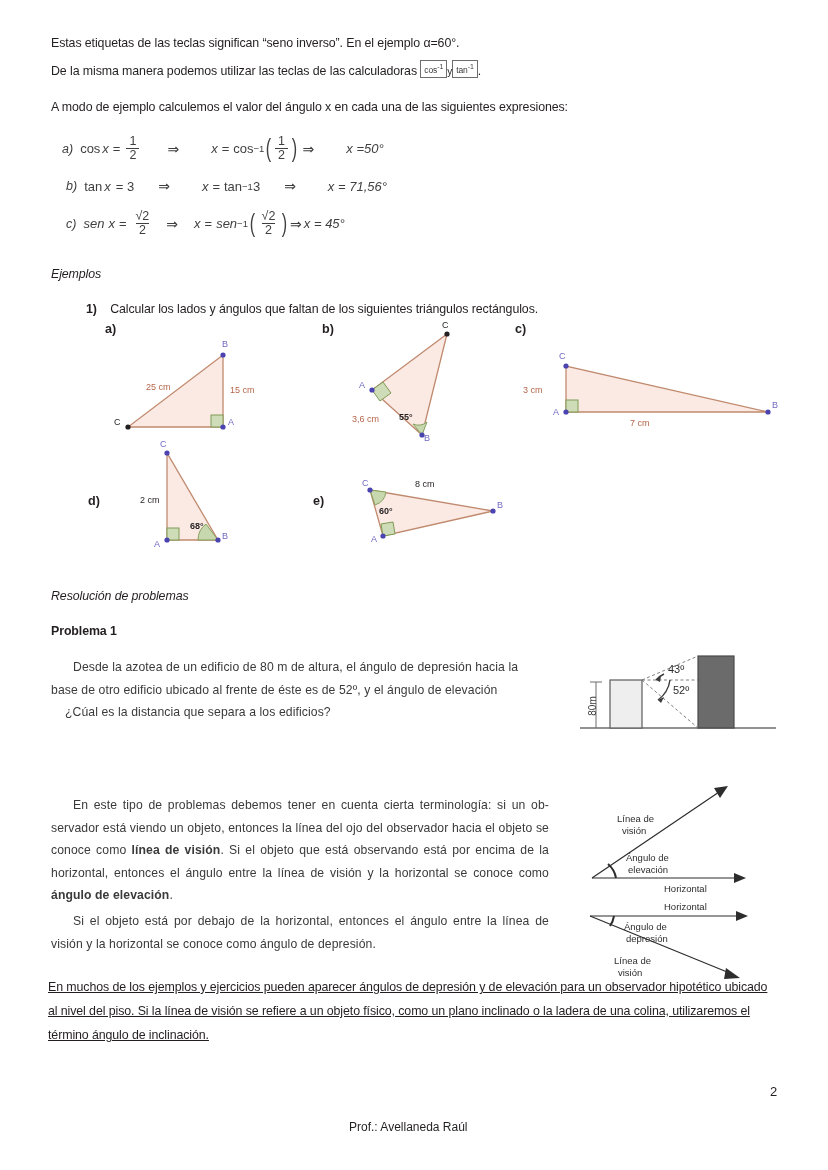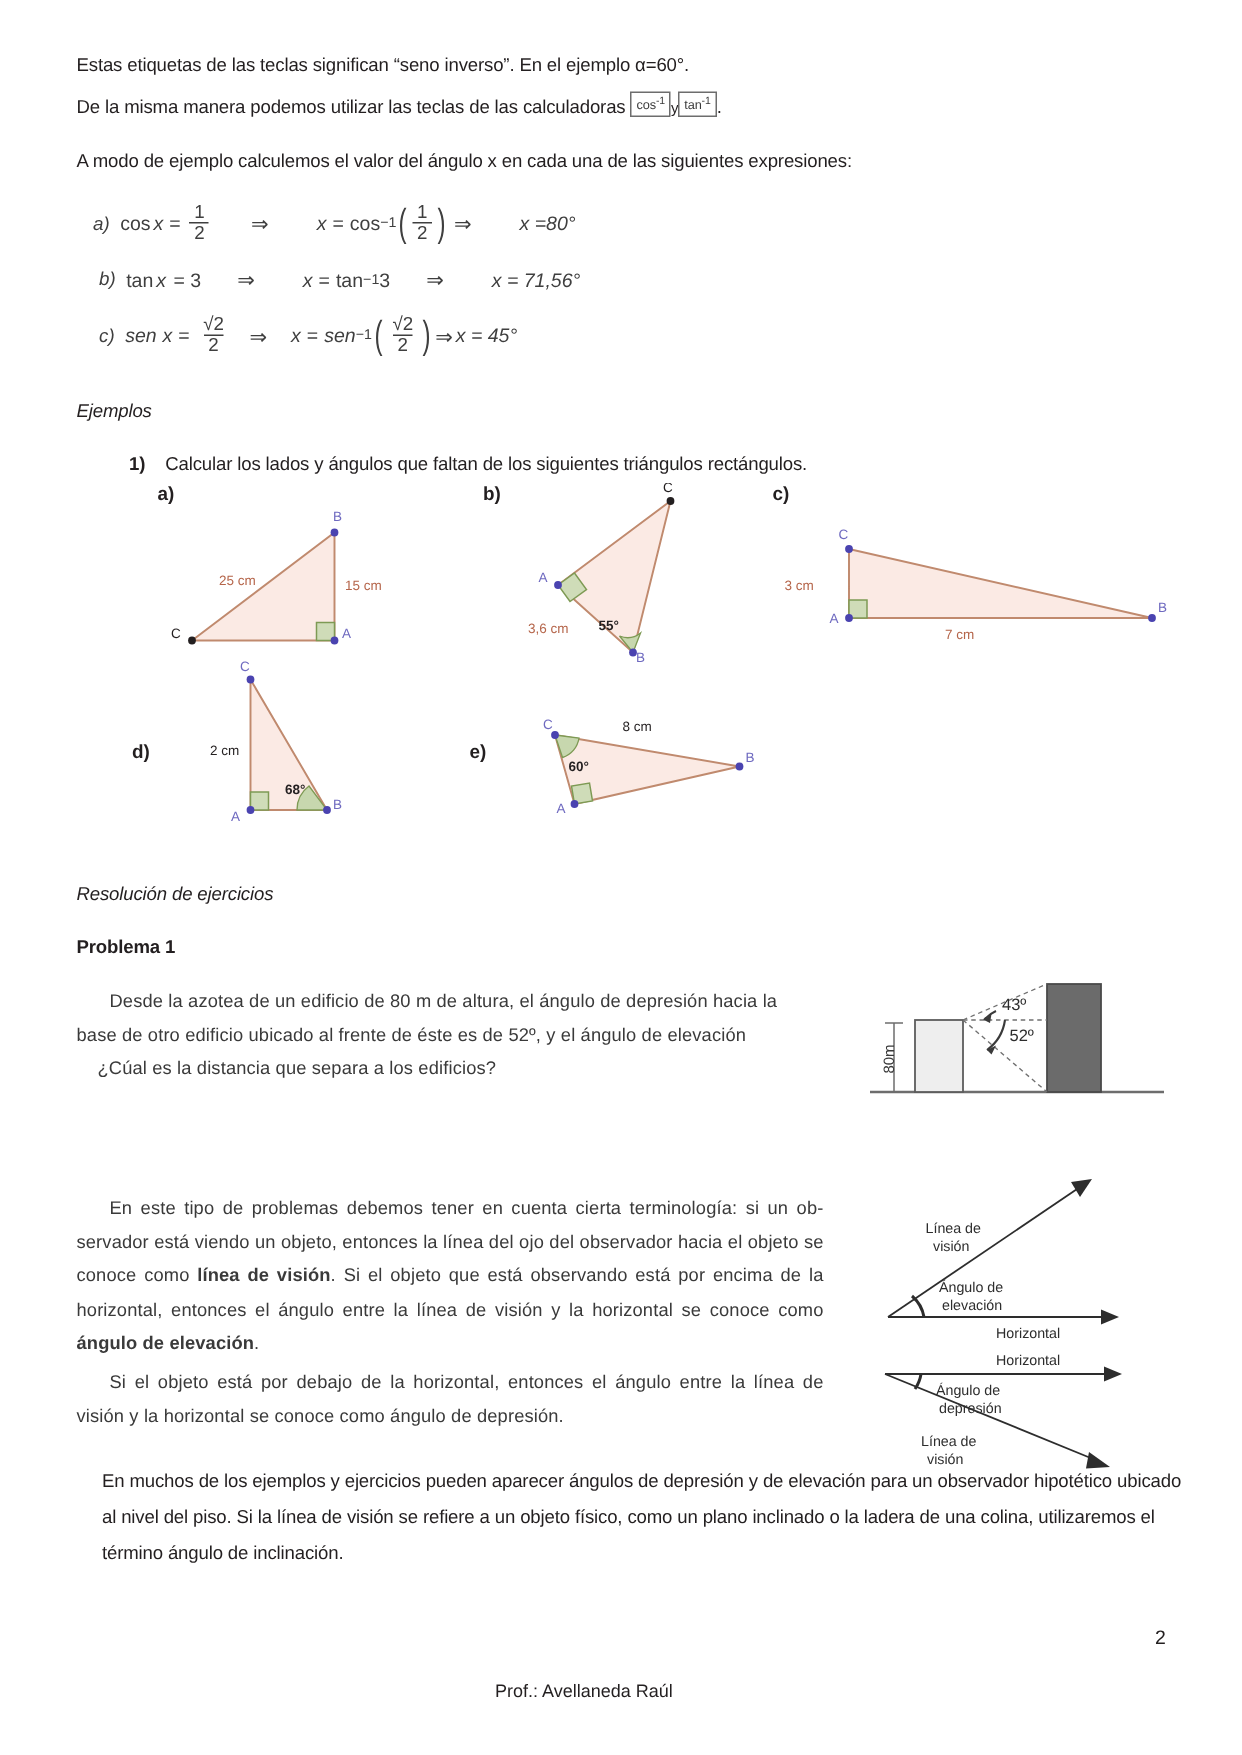--- a/index.html
+++ b/index.html
@@ -155,21 +155,21 @@
     <span style="margin:0 4px;">=</span>
     <span>cos</span>
       <span class="sup">−1</span>
     <span class="paren">(</span>
     <span class="frac">
       <span class="num">1</span>
       <span class="den">2</span>
     </span>
     <span class="paren">)</span>
     <span class="arrow" style="margin-left:4px;">⇒</span>
-    <span class="it" style="margin-left:22px;">x =80°</span>
+    <span class="it" style="margin-left:22px;">x =50°</span>
   </div>
 
   <div class="mathrow" style="left:66px; top:178px;">
     <span class="lbl">b)</span>
     <span>tan</span>
       <span class="it" style="margin-left:2px;">x</span>
     <span style="margin-left:5px;">= 3</span>
     <span class="arrow" style="margin-left:24px;">⇒</span>
     <span class="it" style="margin-left:22px;">x</span>
     <span style="margin:0 4px;">=</span>
@@ -278,21 +278,21 @@
     <circle cx="25" cy="12" r="2.6" fill="#4a43b0"></circle>
     <circle cx="148" cy="33" r="2.6" fill="#4a43b0"></circle>
     <circle cx="38" cy="58" r="2.6" fill="#4a43b0"></circle>
     <text x="17" y="8" font-family="Liberation Sans, sans-serif" font-size="9" fill="#6f6ac0">C</text>
     <text x="152" y="30" font-family="Liberation Sans, sans-serif" font-size="9" fill="#6f6ac0">B</text>
     <text x="26" y="64" font-family="Liberation Sans, sans-serif" font-size="9" fill="#6f6ac0">A</text>
     <text x="70" y="9" font-family="Liberation Sans, sans-serif" font-size="9" fill="#231f20">8 cm</text>
     <text x="34" y="36" font-family="Liberation Sans, sans-serif" font-size="9" font-weight="bold" fill="#231f20">60°</text>
   </svg>
 
-  <div class="para italic" style="left:51px; top:585px;">Resolución de ejercicios</div>
+  <div class="para italic" style="left:51px; top:585px;">Resolución de problemas</div>
 
   <div class="para bold" style="left:51px; top:620px;">Problema 1</div>
 
   <div class="para-serifish" style="left:51px; top:656px; width:498px;">
     <div style="text-indent:22px;">Desde la azotea de un edificio de 80 m de altura, el ángulo de depresión hacia la</div>
     <div>base de otro edificio ubicado al frente de éste es de 52º, y el ángulo de elevación</div>
     <div style="text-indent:14px;">¿Cúal es la distancia que separa a los edificios?</div>
   </div>
 
   <svg class="figbox" style="left:578px; top:628px;" width="200" height="112" viewBox="0 0 200 112">
@@ -345,18 +345,18 @@
     <line x1="8" y1="148" x2="150" y2="206" stroke="#2d2d2d" stroke-width="1.2"></line>
     <polygon points="158,210 144,200 142,211" fill="#2d2d2d"></polygon>
     <path d="M32,148 A24,24 0 0,1 28,158" fill="none" stroke="#2d2d2d" stroke-width="2"></path>
     <text x="82" y="142" font-family="Liberation Sans, sans-serif" font-size="9.5" fill="#2d2d2d">Horizontal</text>
     <text x="42" y="162" font-family="Liberation Sans, sans-serif" font-size="9.5" fill="#2d2d2d">Ángulo de</text>
     <text x="44" y="174" font-family="Liberation Sans, sans-serif" font-size="9.5" fill="#2d2d2d">depresión</text>
     <text x="32" y="196" font-family="Liberation Sans, sans-serif" font-size="9.5" fill="#2d2d2d">Línea de</text>
     <text x="36" y="208" font-family="Liberation Sans, sans-serif" font-size="9.5" fill="#2d2d2d">visión</text>
   </svg>
 
-  <div class="para" style="left:68px; top:975px; width:728px; line-height:24px;">En muchos de los ejemplos y ejercicios pueden aparecer ángulos de depresión y de elevación para un observador hipotético ubicado al nivel del piso. Si la línea de visión se refiere a un objeto físico, como un plano inclinado o la ladera de una colina, utilizaremos el término ángulo de inclinación.</div>
+  <div class="para" style="left:48px; top:975px; width:728px; line-height:24px;text-decoration:underline;">En muchos de los ejemplos y ejercicios pueden aparecer ángulos de depresión y de elevación para un observador hipotético ubicado al nivel del piso. Si la línea de visión se refiere a un objeto físico, como un plano inclinado o la ladera de una colina, utilizaremos el término ángulo de inclinación.</div>
 
   <div class="pagenum" style="left:770px; top:1084px;">2</div>
-  <div class="footer" style="left:330px; top:1120px;">Prof.: Avellaneda Raúl</div>
+  <div class="footer" style="left:349px; top:1120px;">Prof.: Avellaneda Raúl</div>
 
 </div>
 
 </body></html>

